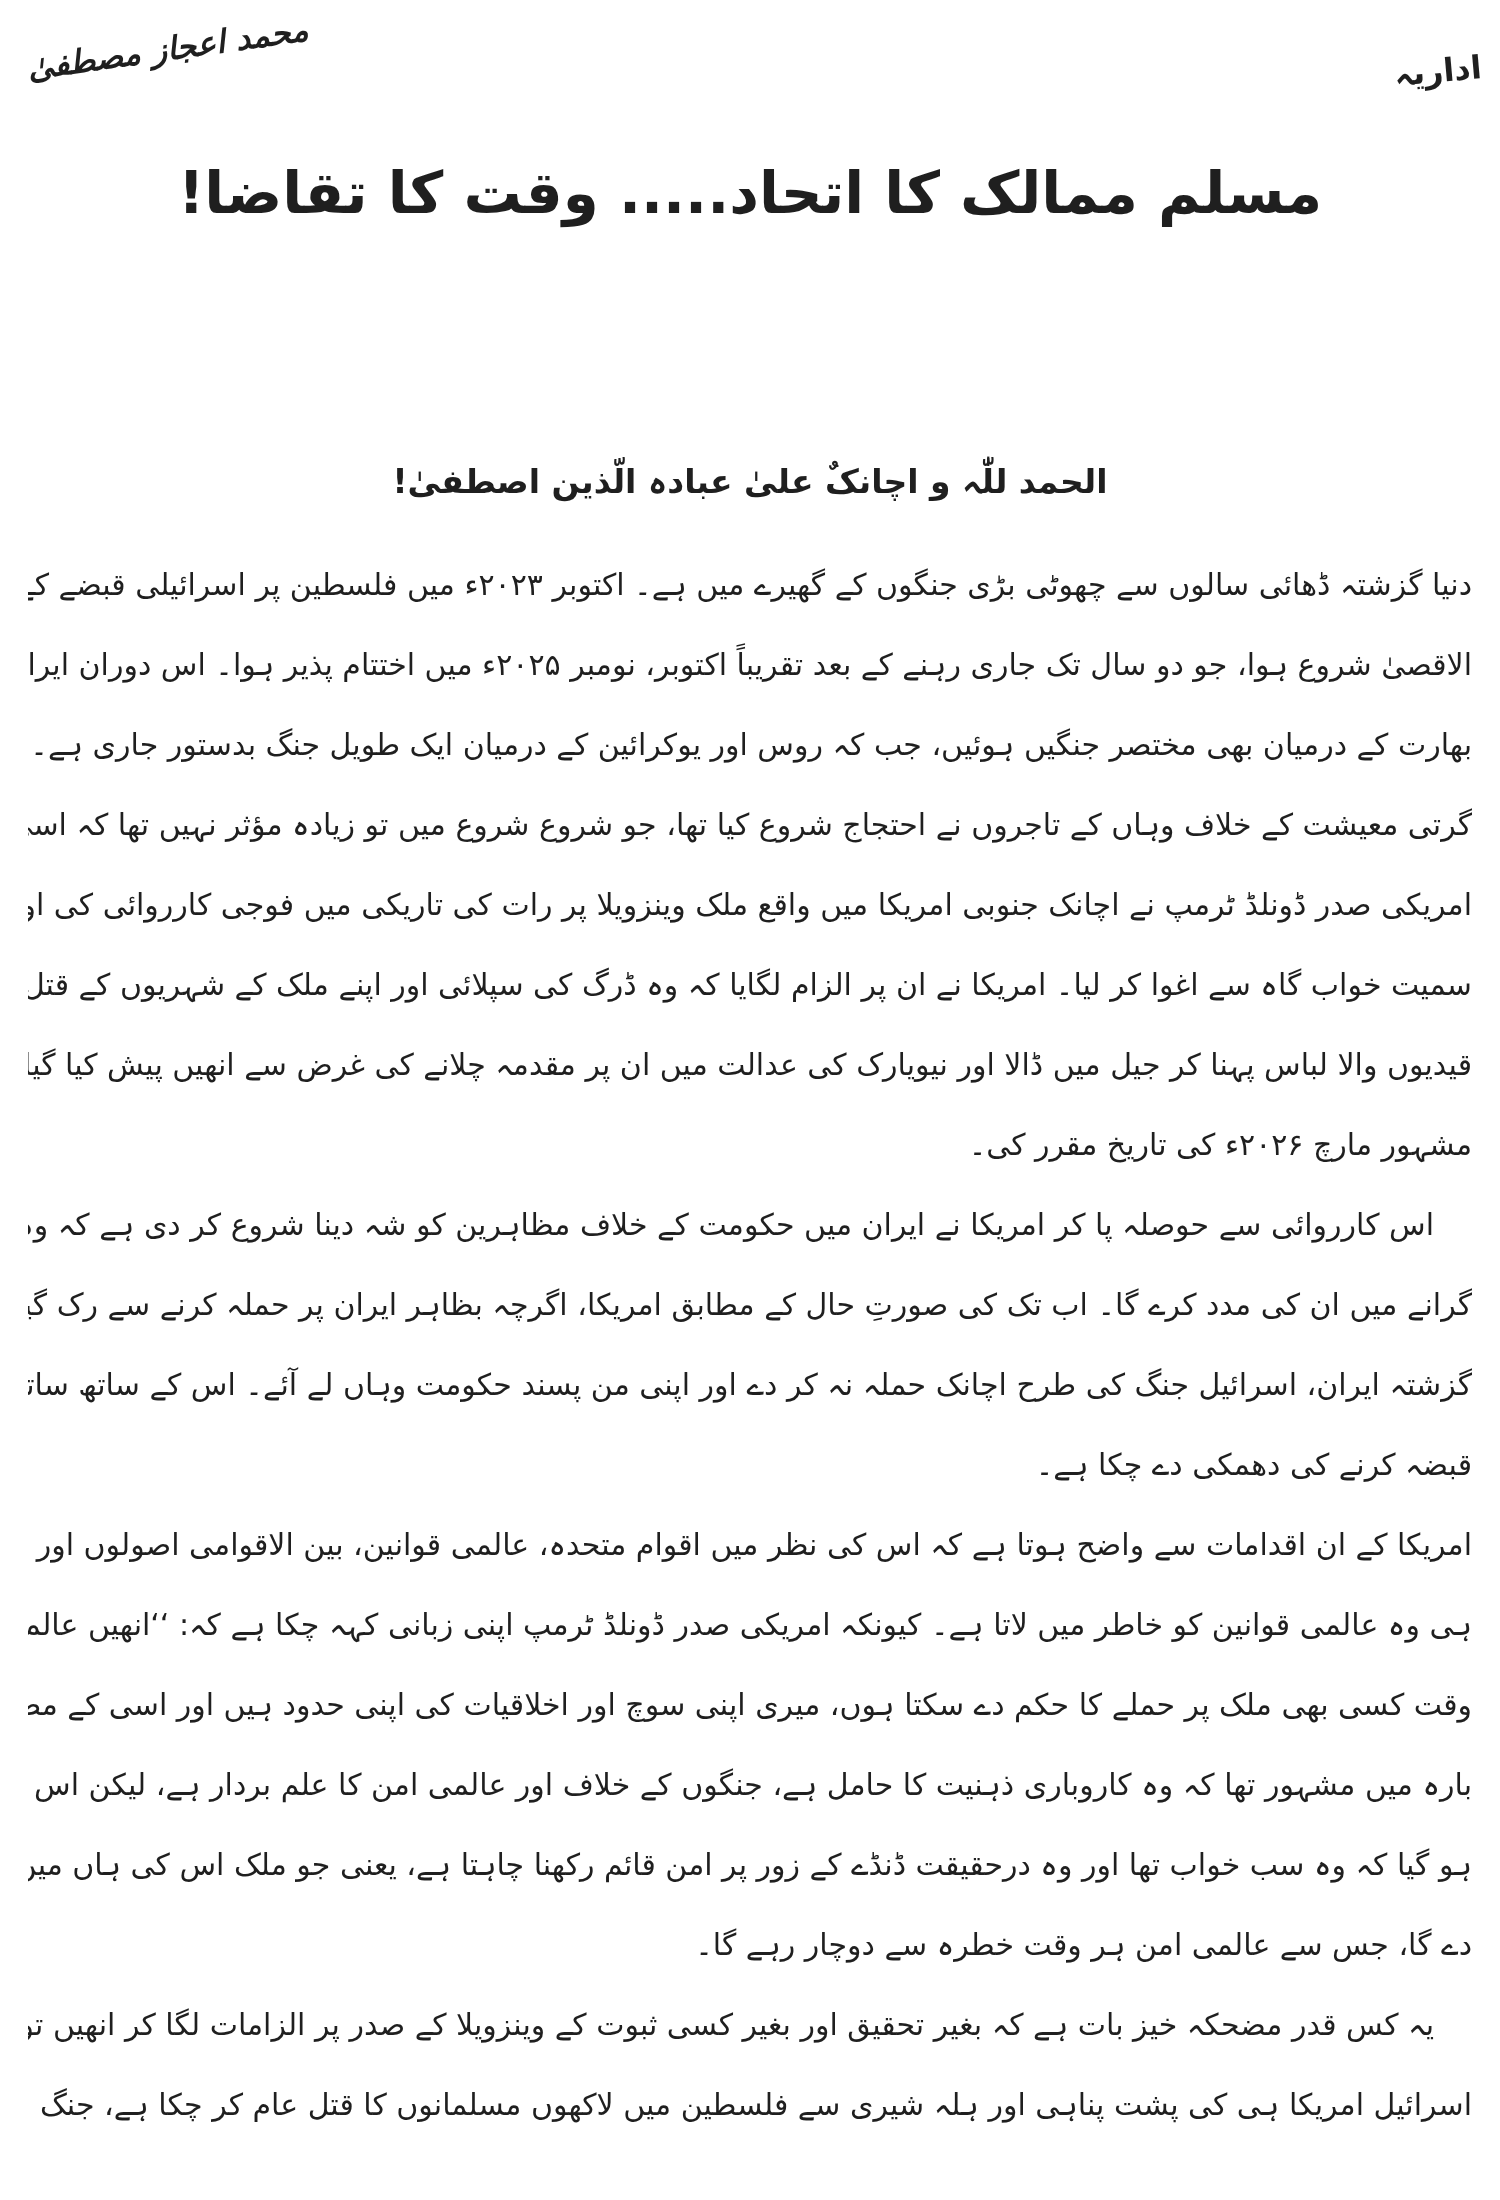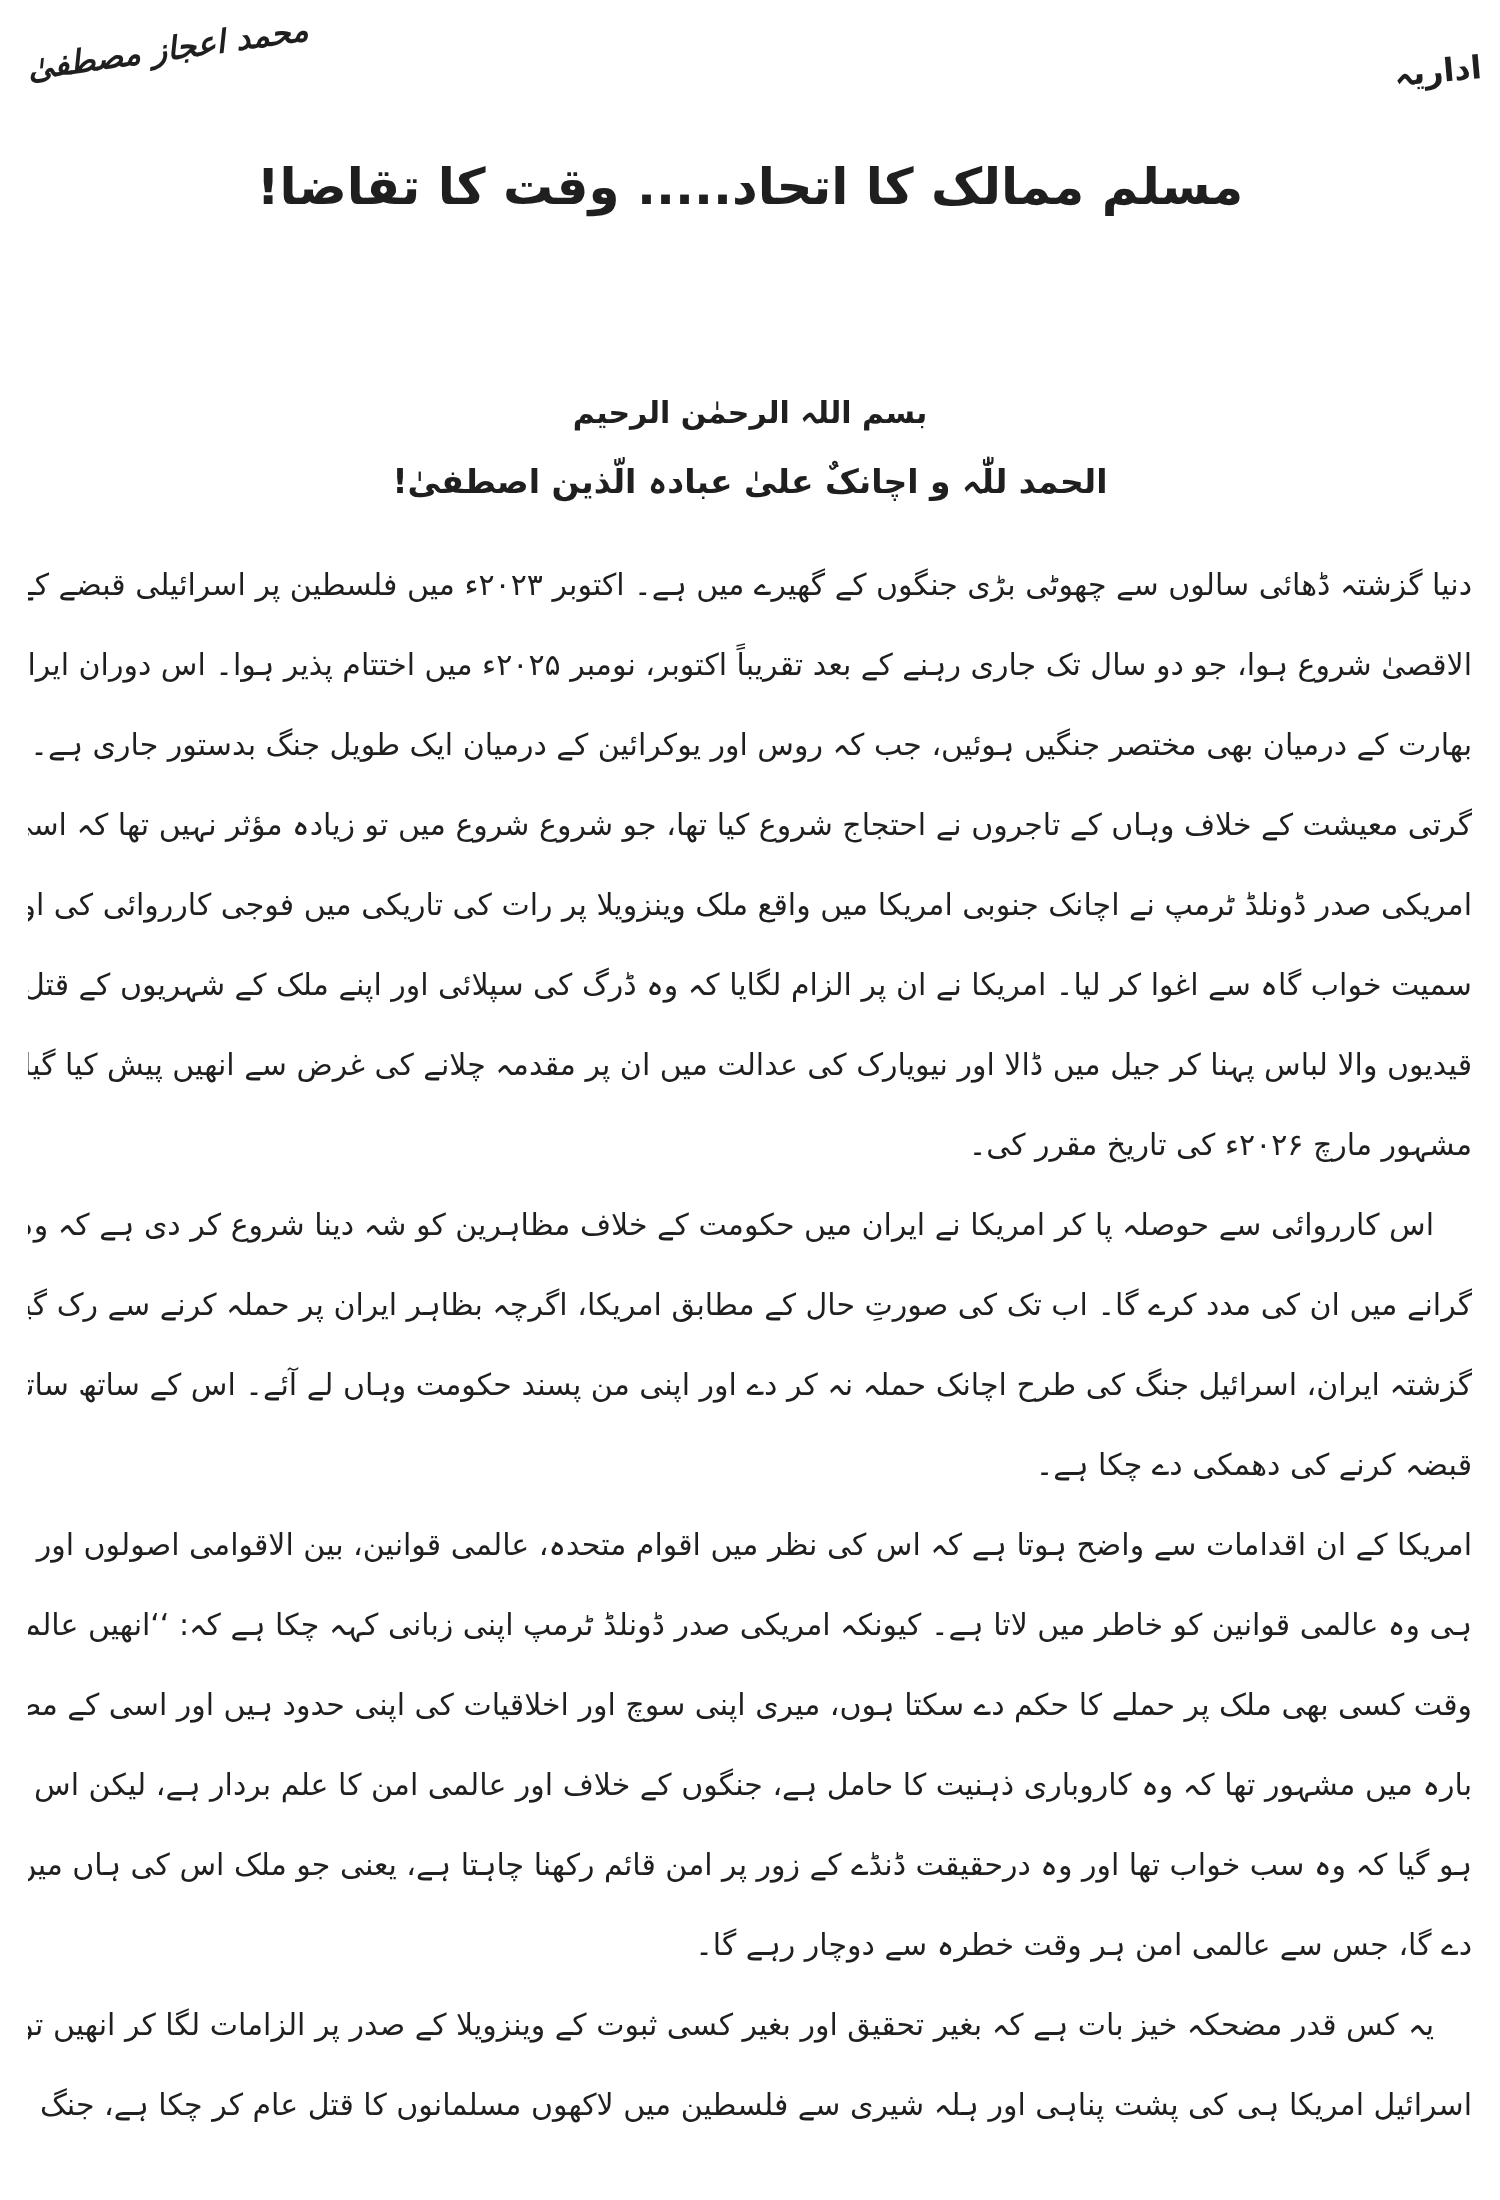--- a/index.html
+++ b/index.html
@@ -24,21 +24,21 @@
     position:absolute;top:52px;right:18px;
     font-size:32px;font-weight:bold;
     transform:rotate(-5deg);
     white-space:nowrap;
   }
   
   .headline{
     position:absolute;top:150px;left:0;right:0;
     margin:0;
     text-align:center;
-    font-size:50px;line-height:1.5;
+    font-size:58px;line-height:1.5;
     font-weight:bold;
     letter-spacing:-1px;
     white-space:nowrap;
   }
   
   .basmala{
     position:absolute;top:395px;left:0;right:0;
     text-align:center;
     font-size:30px;font-weight:bold;
   }
@@ -71,21 +71,20 @@
 <body>
 
 <div class="page" style="background: rgb(255, 255, 255); color: rgb(31, 31, 31);">
 
   <div class="author-signature">محمد اعجاز مصطفیٰ</div>
 
   <div class="section-label">اداریہ</div>
 
   <h1 class="headline">مسلم ممالک کا اتحاد..... وقت کا تقاضا!</h1>
 
-  <div class="basmala">بسم اللہ الرحمٰن الرحیم</div>
 
   <div class="hamd">الحمد للّٰہ و اچانکٌ علیٰ عبادہ الّذین اصطفیٰ!</div>
 
   <article class="body">
 
     <section>
       <p class="ln">دنیا گزشتہ ڈھائی سالوں سے چھوٹی بڑی جنگوں کے گھیرے میں ہے۔ اکتوبر ۲۰۲۳ء میں فلسطین پر اسرائیلی قبضے کے خلاف حماس کا طوفان</p>
       <p class="ln">الاقصیٰ شروع ہوا، جو دو سال تک جاری رہنے کے بعد تقریباً اکتوبر، نومبر ۲۰۲۵ء میں اختتام پذیر ہوا۔ اس دوران ایران و اسرائیل اور پاکستان و</p>
       <p class="ln">بھارت کے درمیان بھی مختصر جنگیں ہوئیں، جب کہ روس اور یوکرائین کے درمیان ایک طویل جنگ بدستور جاری ہے۔ ۲۰۲۵ء کے آخر میں ایران کی</p>
       <p class="ln">گرتی معیشت کے خلاف وہاں کے تاجروں نے احتجاج شروع کیا تھا، جو شروع شروع میں تو زیادہ مؤثر نہیں تھا کہ اسی دوران ۳؍جنوری ۲۰۲۶ء کو</p>

